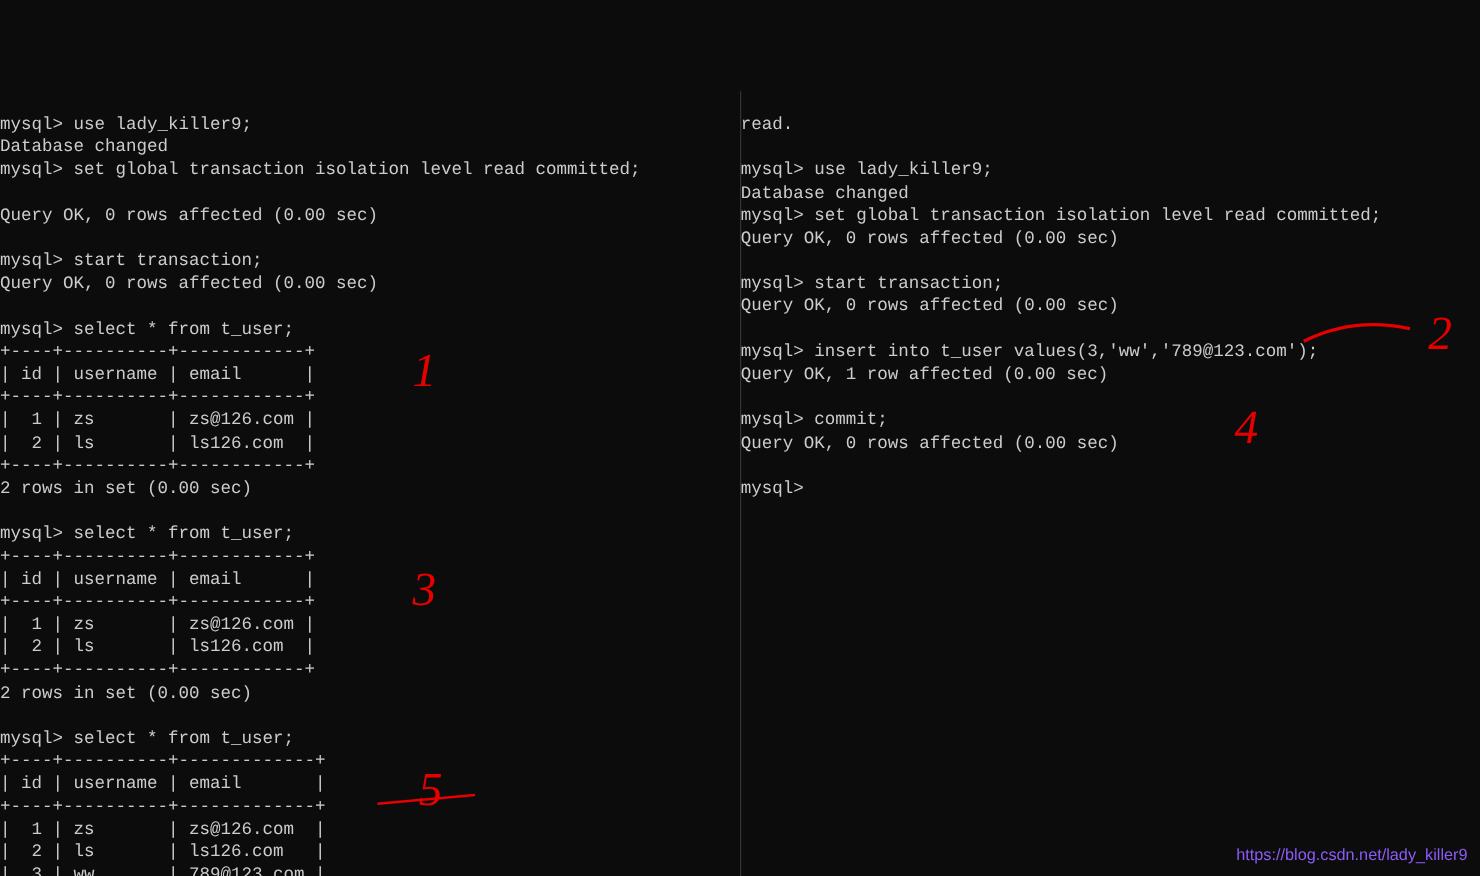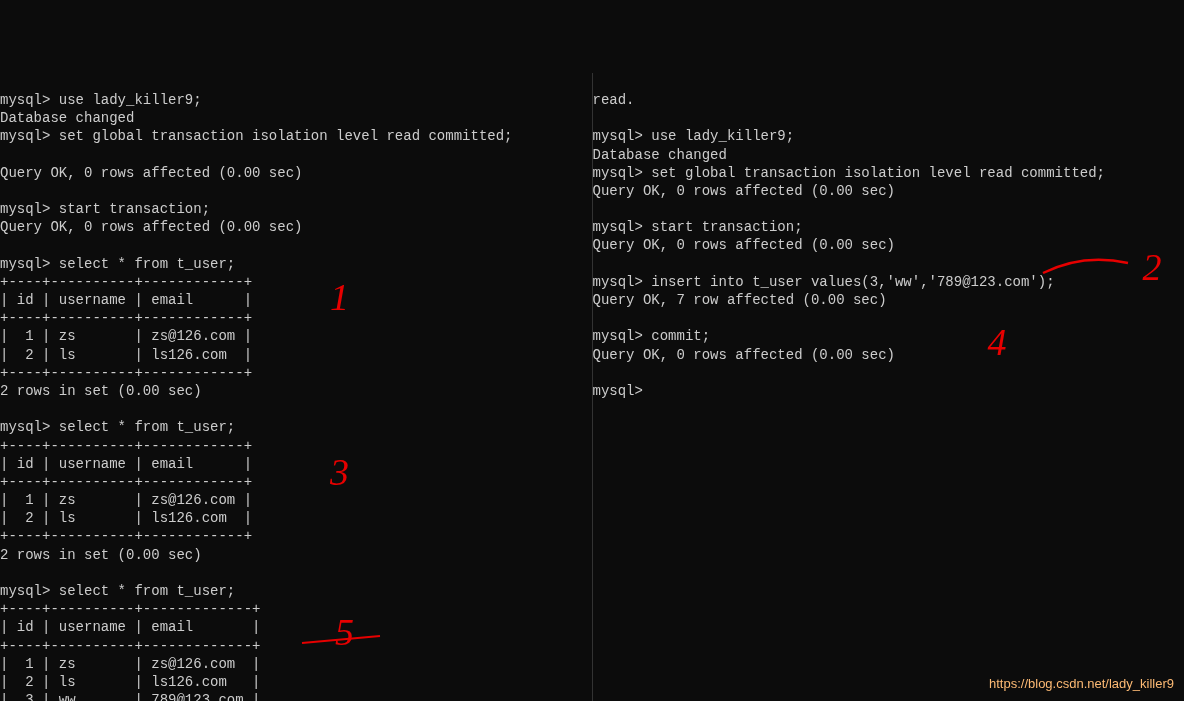--- a/index.html
+++ b/index.html
@@ -31,21 +31,21 @@
       color: #e60000;
       font-family: "Brush Script MT", cursive;
       font-size: 38px;
       font-style: italic;
       pointer-events: none;
     }
     .watermark {
       position: absolute;
       right: 10px;
       bottom: 8px;
-      color: #fdba74;
+      color: #8b5cf6;
       font-size: 13px;
       font-family: Arial, sans-serif;
     }
     svg.annot {
       position: absolute;
       pointer-events: none;
     }
   </style>
 </head>
 <body>
@@ -106,21 +106,21 @@
 <span></span>
 <span>mysql&gt; use lady_killer9;</span>
 <span>Database changed</span>
 <span>mysql&gt; set global transaction isolation level read committed;</span>
 <span>Query OK, 0 rows affected (0.00 sec)</span>
 <span></span>
 <span>mysql&gt; start transaction;</span>
 <span>Query OK, 0 rows affected (0.00 sec)</span>
 <span></span>
 <span>mysql&gt; insert into t_user values(3,'ww','789@123.com');</span>
-<span>Query OK, 7 row affected (0.00 sec)</span>
+<span>Query OK, 1 row affected (0.00 sec)</span>
 <span></span>
 <span>mysql&gt; commit;</span>
 <span>Query OK, 0 rows affected (0.00 sec)</span>
 <span></span>
 <span>mysql&gt;</span>
 
     <svg class="annot" style="left:445px; top:175px;" width="140" height="40">
       <path d="M5 25 Q 45 5, 90 15" stroke="#e60000" stroke-width="2.5" fill="none"></path>
     </svg>
     <span class="annotation" style="left:550px; top:170px;">2</span>

